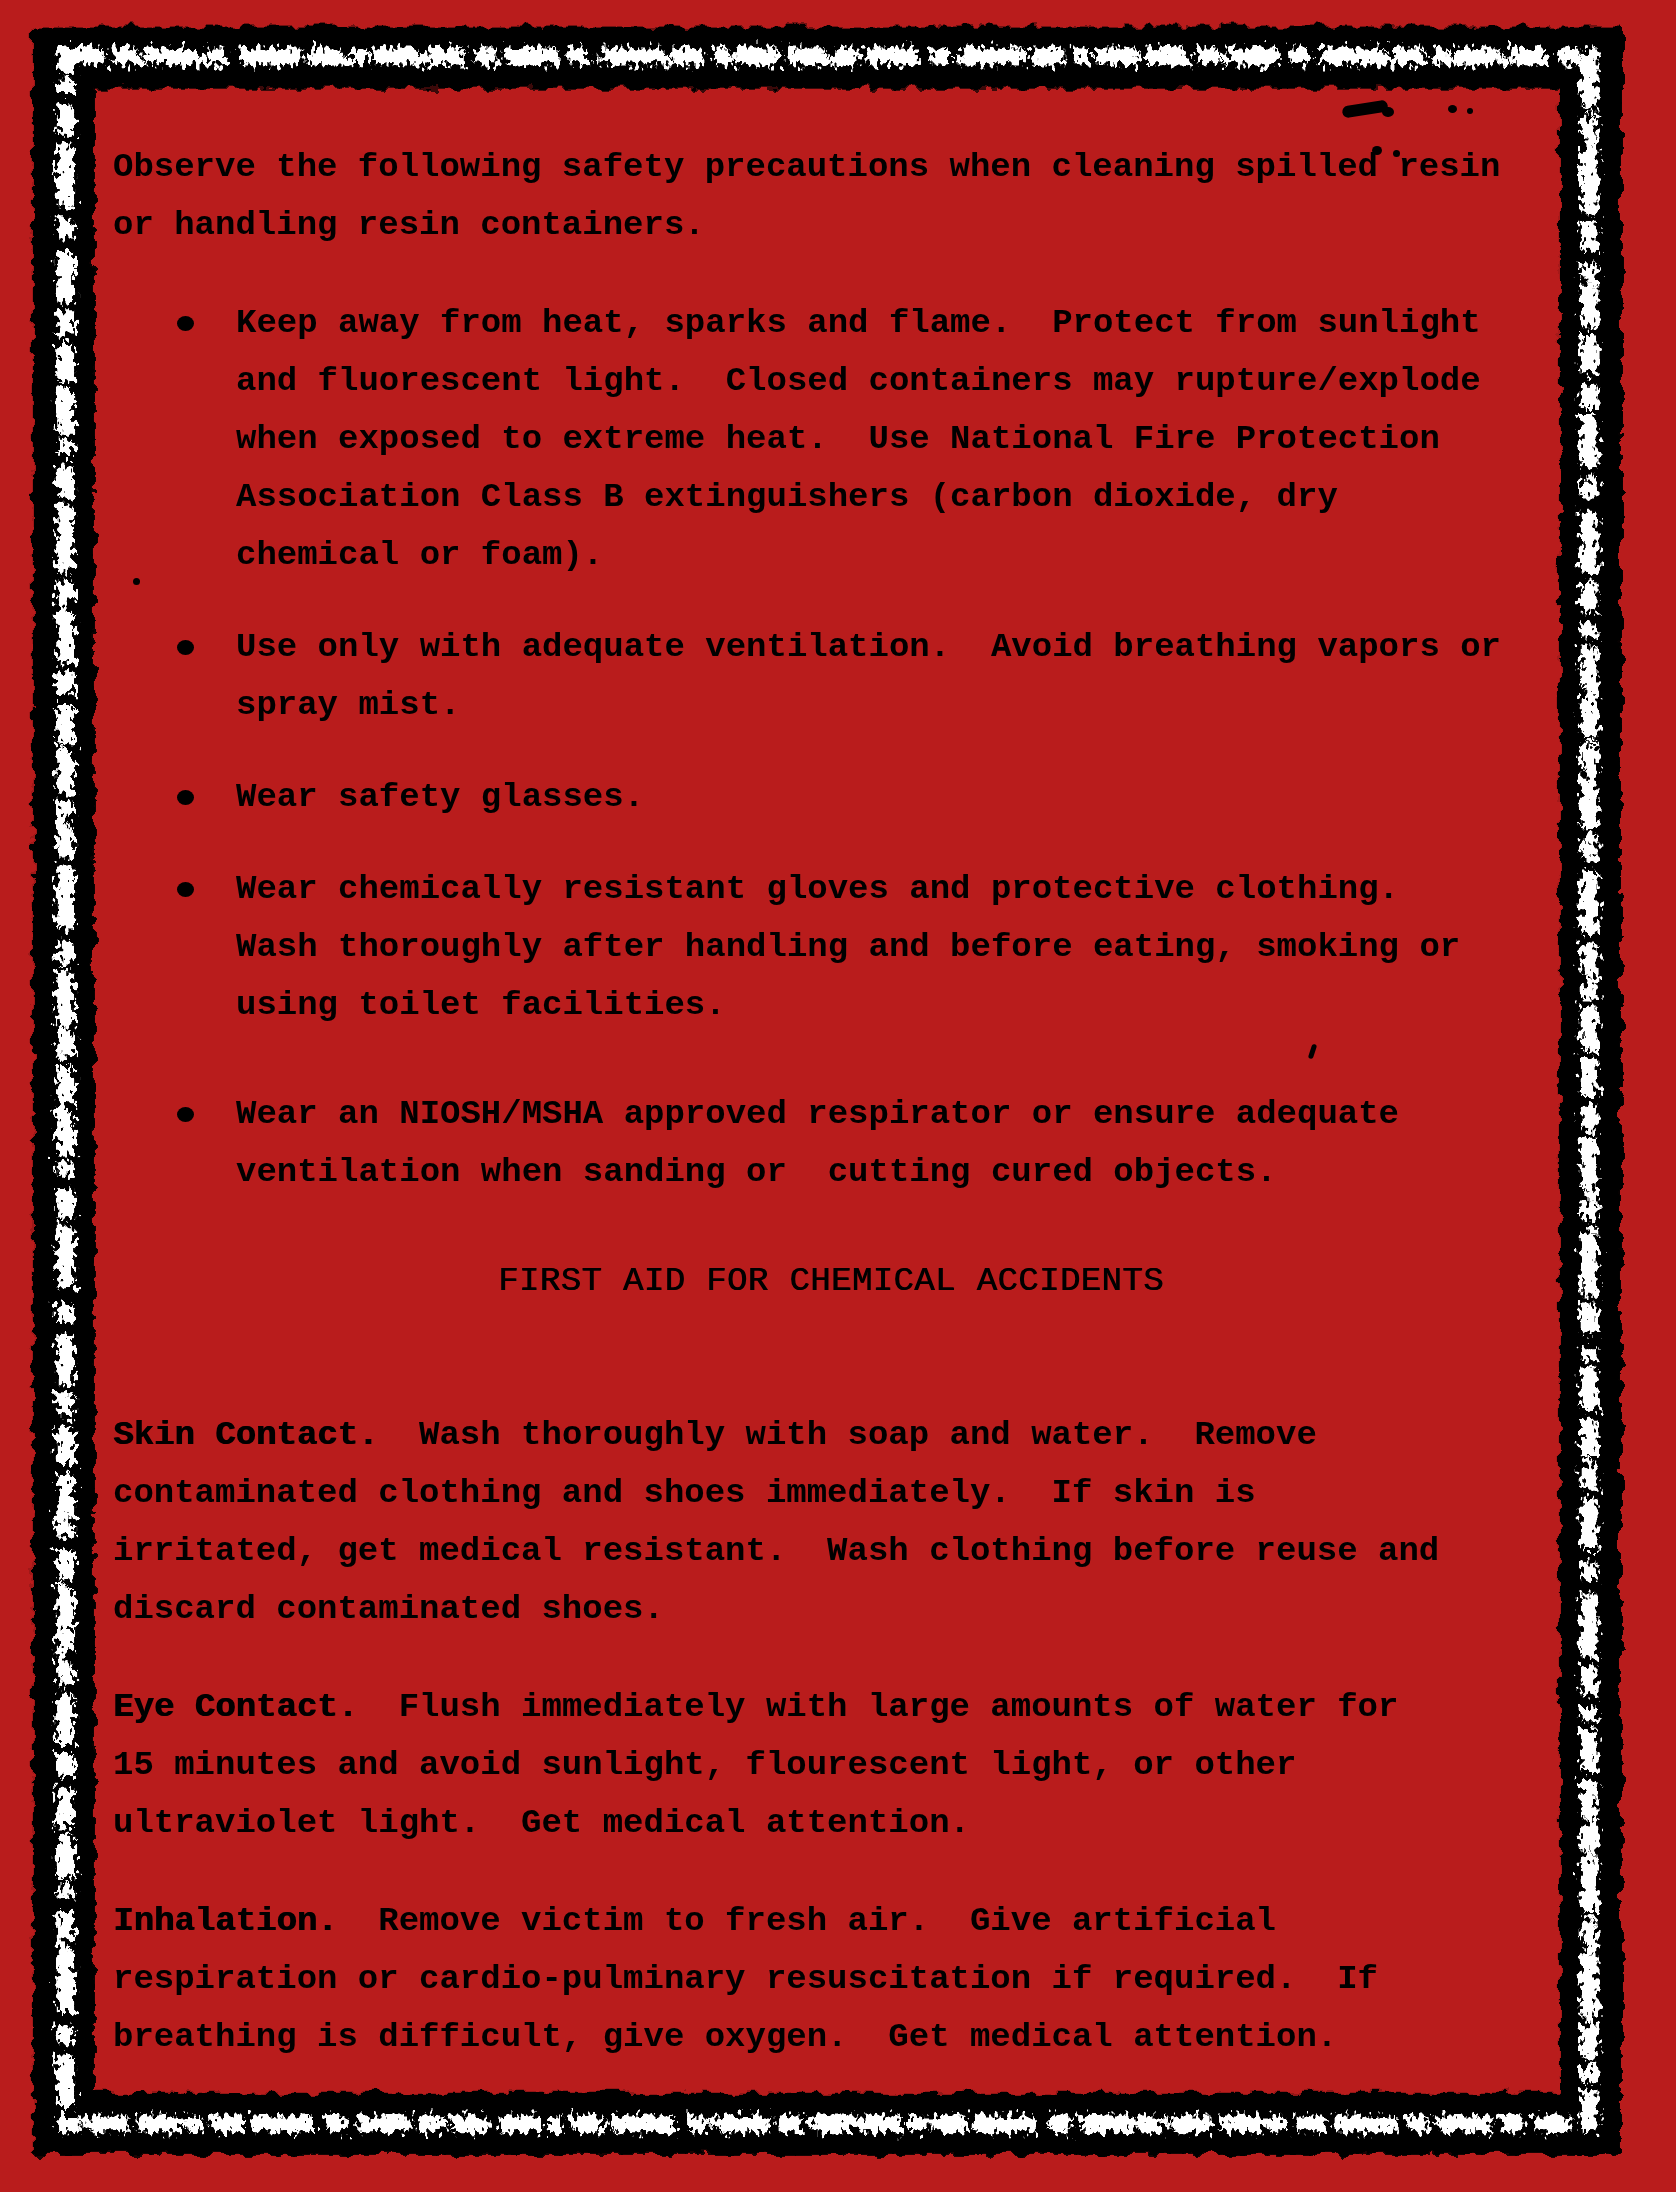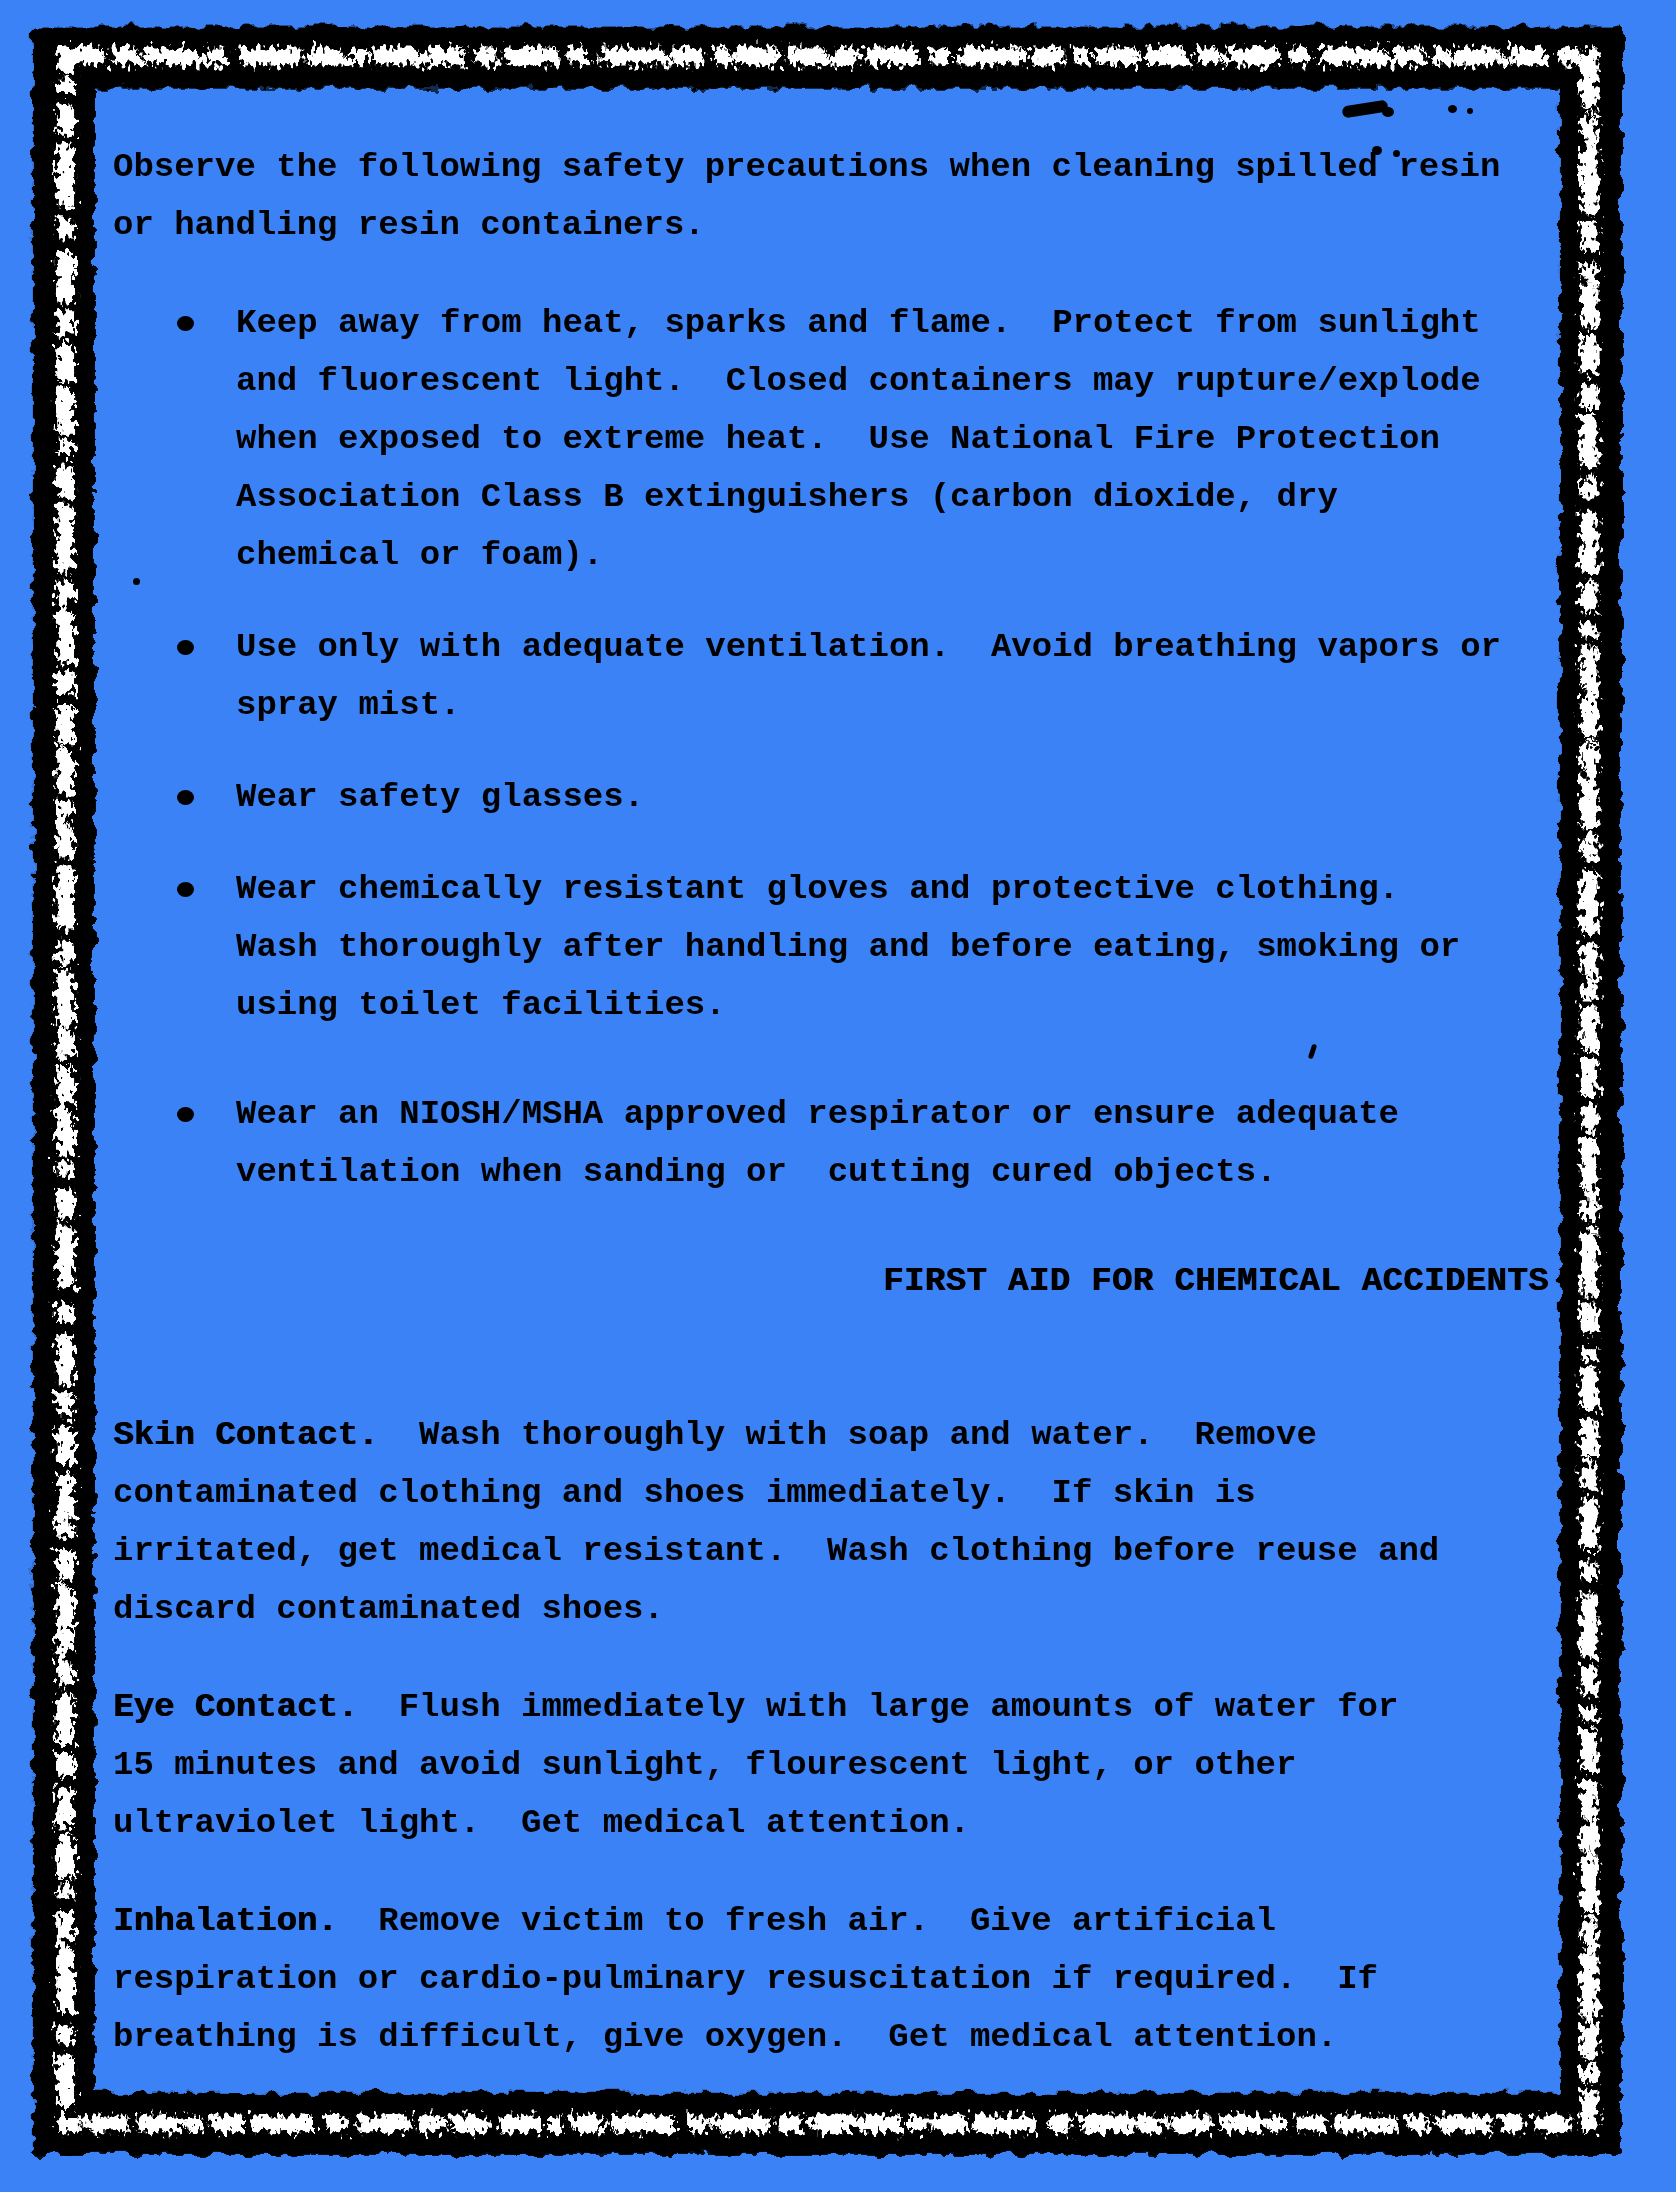--- a/index.html
+++ b/index.html
@@ -1,20 +1,20 @@
 <!DOCTYPE html>
 <html style="font-size:14px"><head>
 <meta charset="utf-8">
 <style>
   html, body { margin: 0; padding: 0; background: #ffffff; }
   .page {
     position: relative;
     width: 1677px;
     height: 2193px;
-    background: #3b82f6;
+    background: #b91c1c;
     overflow: hidden;
     font-family: "Liberation Mono", "DejaVu Sans Mono", monospace;
     font-weight: 700;
     color: #000000;
   }
   .frame-svg {
     position: absolute;
     left: 0; top: 0;
     width: 1677px; height: 2193px;
     pointer-events: none;
@@ -42,23 +42,23 @@
     position: absolute;
     left: 64px;
     top: 22px;
     width: 17px;
     height: 15px;
     border-radius: 50%;
     background: #000;
   }
   .heading {
     margin: 51px 0 0 0;
-    text-align: right;
+    text-align: center;
     font-size: 34px;
-    font-weight: 700;
+    font-weight: 400;
     height: 58px;
     line-height: 58px;
     white-space: pre;
     letter-spacing: 0.4px;
     text-shadow: 0.8px 0 0 #000;
   }
   .sections { margin-top: 96px; }
   .section + .section { margin-top: 40px; }
   .section-lead {
     font-weight: 700;

